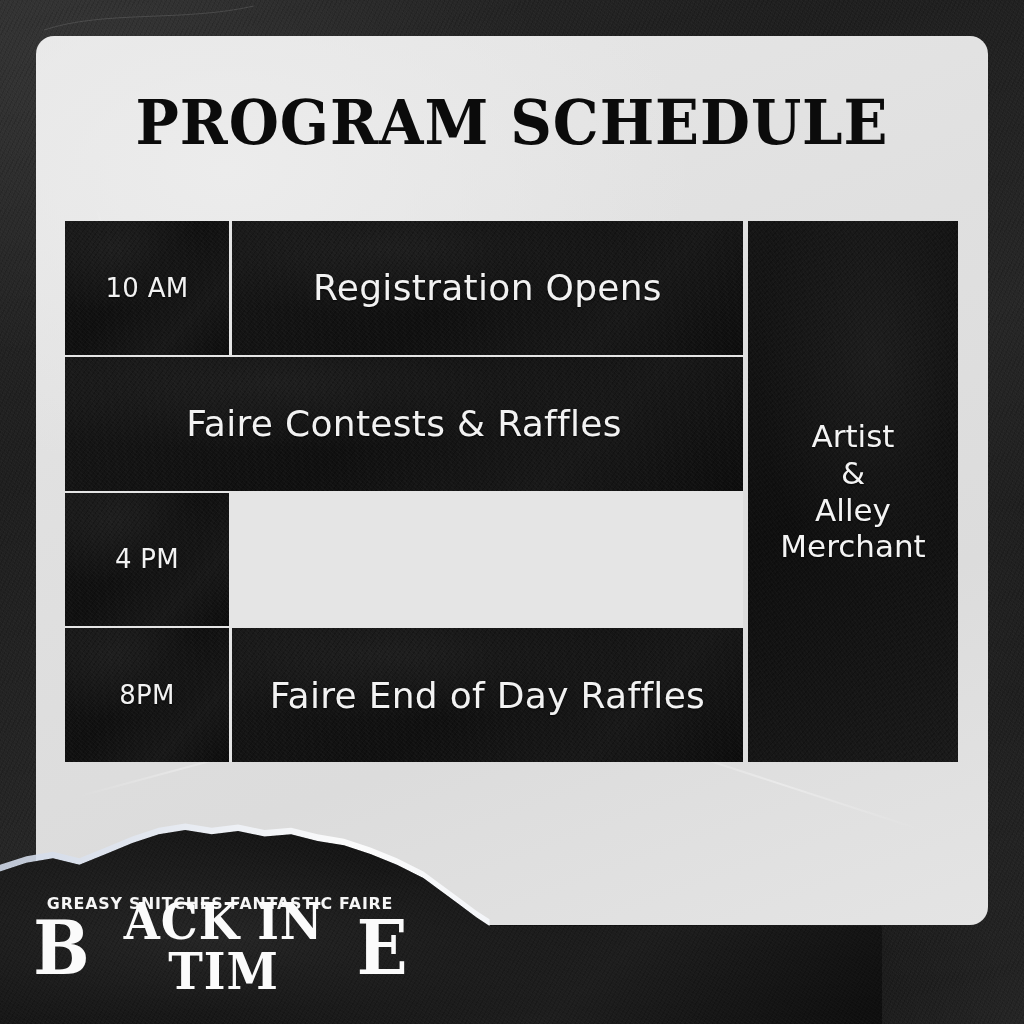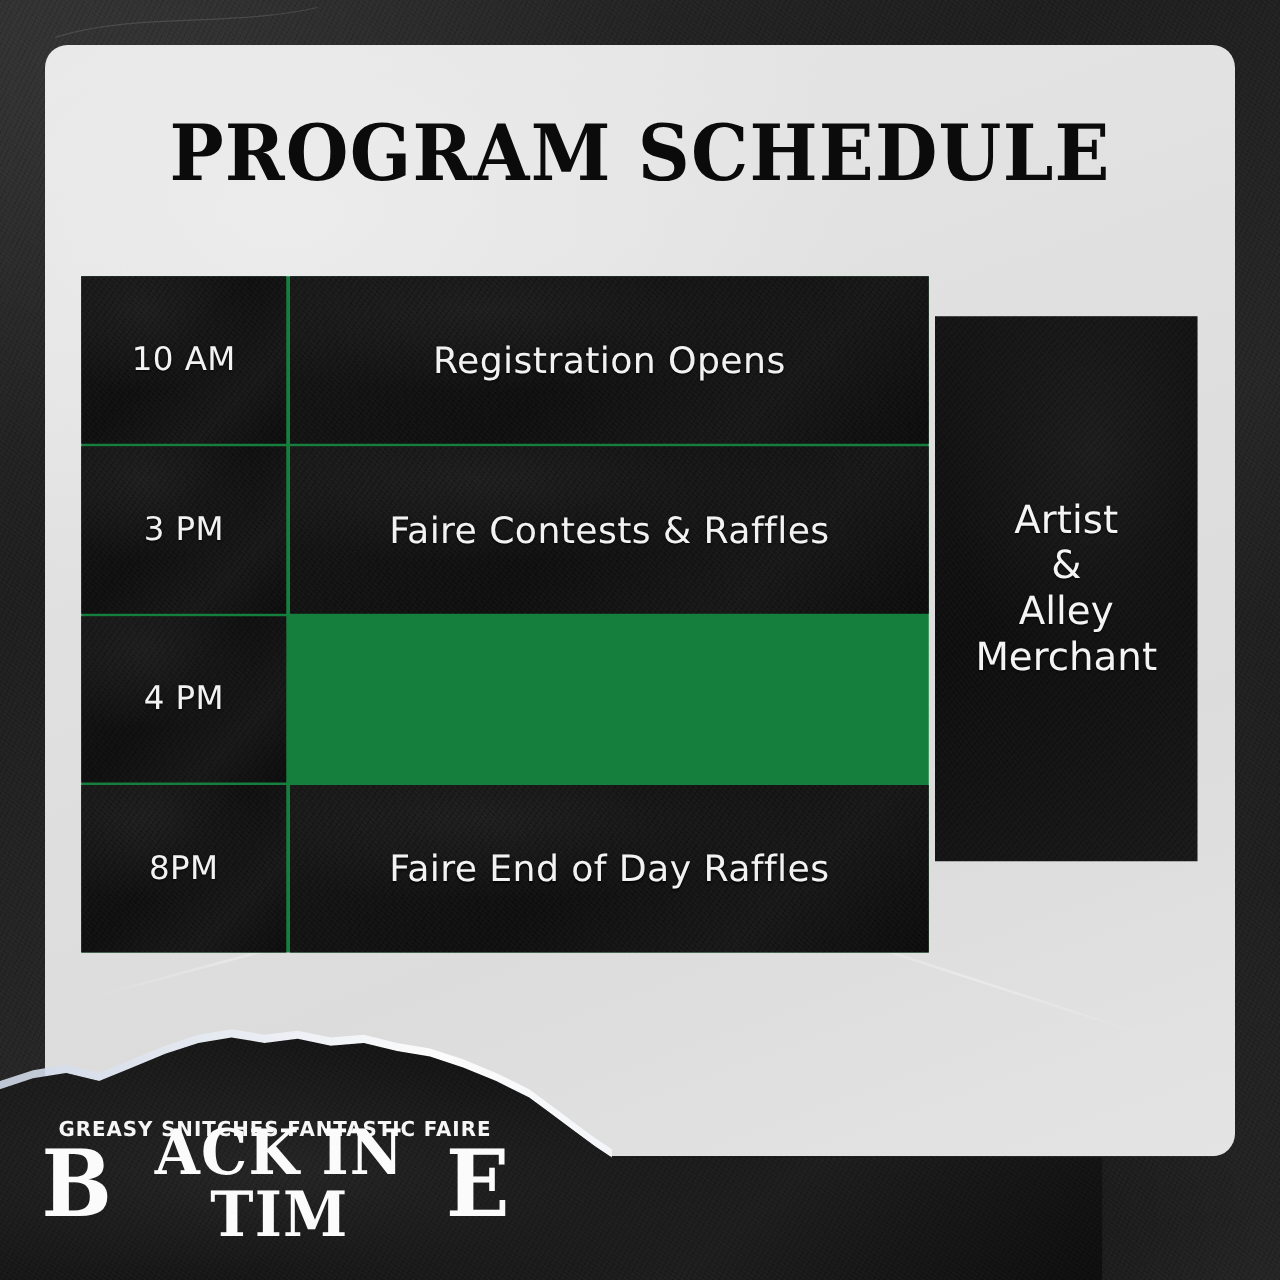--- a/index.html
+++ b/index.html
@@ -61,21 +61,21 @@
     font-size:62px;
     letter-spacing:1px;
     color:#0b0b0b;
     transform:scaleX(.93);
   }
 
   
   #table-wrap {
     position:absolute;
     left:65px; top:221px; width:678px; height:541px;
-    background:#15803d;
+    background:#e5e5e5;
     display:flex; flex-direction:column;
     gap:2px;
   }
   .srow {
     flex:1 1 0;
     display:flex;
     gap:3px;
     min-height:0;
   }
   .cell {
@@ -90,38 +90,37 @@
   .cell::after {
     content:"";
     position:absolute; inset:0;
     opacity:.6;
     background-image:
       repeating-linear-gradient(42deg, rgba(255,255,255,.035) 0 1px, transparent 1px 3px),
       repeating-linear-gradient(124deg, rgba(0,0,0,.3) 0 1px, transparent 1px 4px);
   }
   .cell > span { position:relative; z-index:2; }
   .cell-time  { width:164px; flex:0 0 164px; font-size:26px; }
-  .cell-event { flex:1 1 auto; font-size:29px;align-items:center; }
+  .cell-event { flex:1 1 auto; font-size:36px;align-items:center; }
   .cell-time > span, .cell-event > span {
     font-family:"DejaVu Sans", sans-serif;
     font-weight:400;
     letter-spacing:.3px;
     text-shadow:0 1px 2px rgba(0,0,0,.8);
   }
 
   
   #side-col {
     position:absolute;
-    left:748px; top:221px; width:210px; height:436px;
+    left:748px; top:221px; width:210px; height:541px;
     display:flex; align-items:center; justify-content:center;
     overflow:hidden;
     background:
       radial-gradient(ellipse 80% 60% at 60% 25%, #1e1e1e, transparent 70%),
       linear-gradient(150deg,#161616 0%,#0f0f0f 50%,#1a1a1a 100%);
-    margin-top: 32px;
   }
   #side-col::after {
     content:"";
     position:absolute; inset:0; opacity:.6;
     background-image:
       repeating-linear-gradient(52deg, rgba(255,255,255,.03) 0 1px, transparent 1px 3px),
       repeating-linear-gradient(131deg, rgba(0,0,0,.28) 0 1px, transparent 1px 4px);
   }
   #side-text {
     position:relative; z-index:2;
@@ -233,23 +232,20 @@
       <div class="cell cell-time">
         <span>10 AM</span>
       </div>
       <div class="cell cell-event">
         <span>Registration Opens</span>
       </div>
     </div>
 
 
     <div class="srow">
-      <div class="cell cell-time">
-        <span>3 PM</span>
-      </div>
       <div class="cell cell-event">
         <span>Faire Contests &amp; Raffles</span>
       </div>
     </div>
 
     <div class="srow">
       <div class="cell cell-time">
         <span>4 PM</span>
       </div>
     </div>

